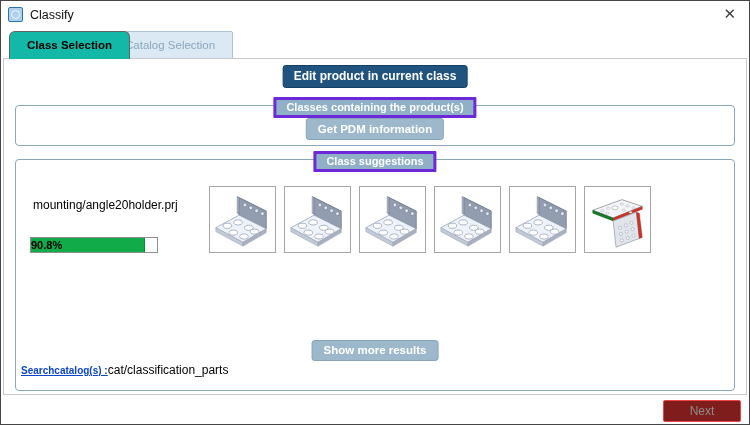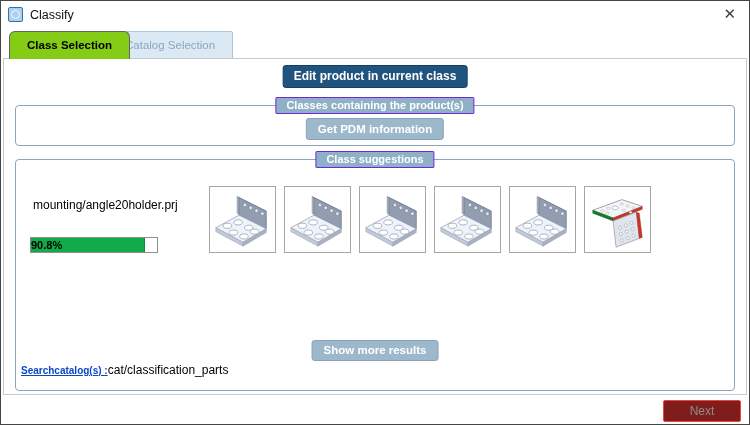--- a/index.html
+++ b/index.html
@@ -9,32 +9,32 @@
     font-family:"Liberation Sans",sans-serif;
   }
   
   .titlebar{position:absolute;top:0;left:0;right:0;height:28px;background:#fff;}
   .app-icon{position:absolute;left:7px;top:6px;width:13px;height:13px;background:#aed0ec;border:1px solid #2d74b5;border-radius:2px;}
   .app-icon::after{content:"";position:absolute;left:1.5px;top:1.5px;width:7px;height:7px;border:1.5px solid #f4f8fc;border-radius:50%;}
   .title-text{position:absolute;left:29px;top:7px;font-size:12.5px;color:#111;}
   .close-btn{position:absolute;right:13px;top:5px;font-size:15px;color:#3f3f3f;cursor:pointer;line-height:1;}
   
   .tab{position:absolute;top:30px;height:28px;box-sizing:border-box;font-size:11.5px;line-height:26px;padding:0 17px;white-space:nowrap;}
-  .tab-active{left:8px;background:#84cc16;border:1px solid #636363;border-bottom:none;border-radius:6px 6px 0 0;font-weight:bold;color:#000;z-index:3;}
+  .tab-active{left:8px;background:#14b8a6;border:1px solid #636363;border-bottom:none;border-radius:6px 6px 0 0;font-weight:bold;color:#000;z-index:3;}
   .tab-inactive{left:106px;background:#dbe9f4;border:1px solid #abc6dc;border-radius:2px 2px 0 0;color:#8ca7bd;z-index:1;}
   
   .panel{position:absolute;left:2px;top:57px;width:744px;height:337px;box-sizing:border-box;border:1px solid #c9c9c9;background:#fff;z-index:2;}
   .btn{display:inline-block;box-sizing:border-box;border-radius:3px;text-align:center;cursor:pointer;}
   .btn-primary{position:absolute;left:50%;transform:translateX(-50%);top:6px;height:23px;line-height:21px;padding:0 10px;
     background:#20547f;border:1px solid #123f63;color:#fff;font-weight:bold;font-size:12px;white-space:nowrap;}
   .groupbox{position:absolute;box-sizing:border-box;border:1px solid #88a7bd;border-radius:4px;background:#fff;}
   .group-classes{left:11px;top:46px;width:720px;height:41px;}
   .group-suggestions{left:11px;top:100px;width:720px;height:232px;}
   .legend{position:absolute;top:-9px;left:50%;transform:translateX(-50%);
-    background:#8fb0c7;color:#fff;border:1px solid #6d28d9;padding:1px 10px 2px;
+    background:#8fb0c7;color:#fff;border:3px solid #6d28d9;padding:1px 10px 2px;
     font-size:11px;font-weight:600;white-space:nowrap;border-radius:1px;}
   .btn-secondary{position:absolute;left:50%;transform:translateX(-50%);height:22px;line-height:20px;padding:0 11px;
     background:#9db8cb;border:1px solid #87a5ba;color:#fff;font-weight:bold;font-size:11.5px;white-space:nowrap;}
   .btn-pdm{top:12px;}
   .btn-showmore{top:180px;height:21px;line-height:19px;}
   .project-name{position:absolute;left:17px;top:38px;font-size:12px;color:#000;white-space:nowrap;}
   .progress{position:absolute;left:14px;top:77px;width:128px;height:16px;box-sizing:border-box;border:1px solid #8f8f8f;background:#fff;}
   .progress-fill{height:100%;background:#12ab4a;border-right:1px solid #0d8a3b;box-sizing:border-box;}
   .progress-label{position:absolute;left:0;top:0;width:100%;height:100%;line-height:15px;font-size:11px;font-weight:600;color:#000;}
   .thumbs{position:absolute;left:193px;top:26px;display:flex;gap:8px;}

